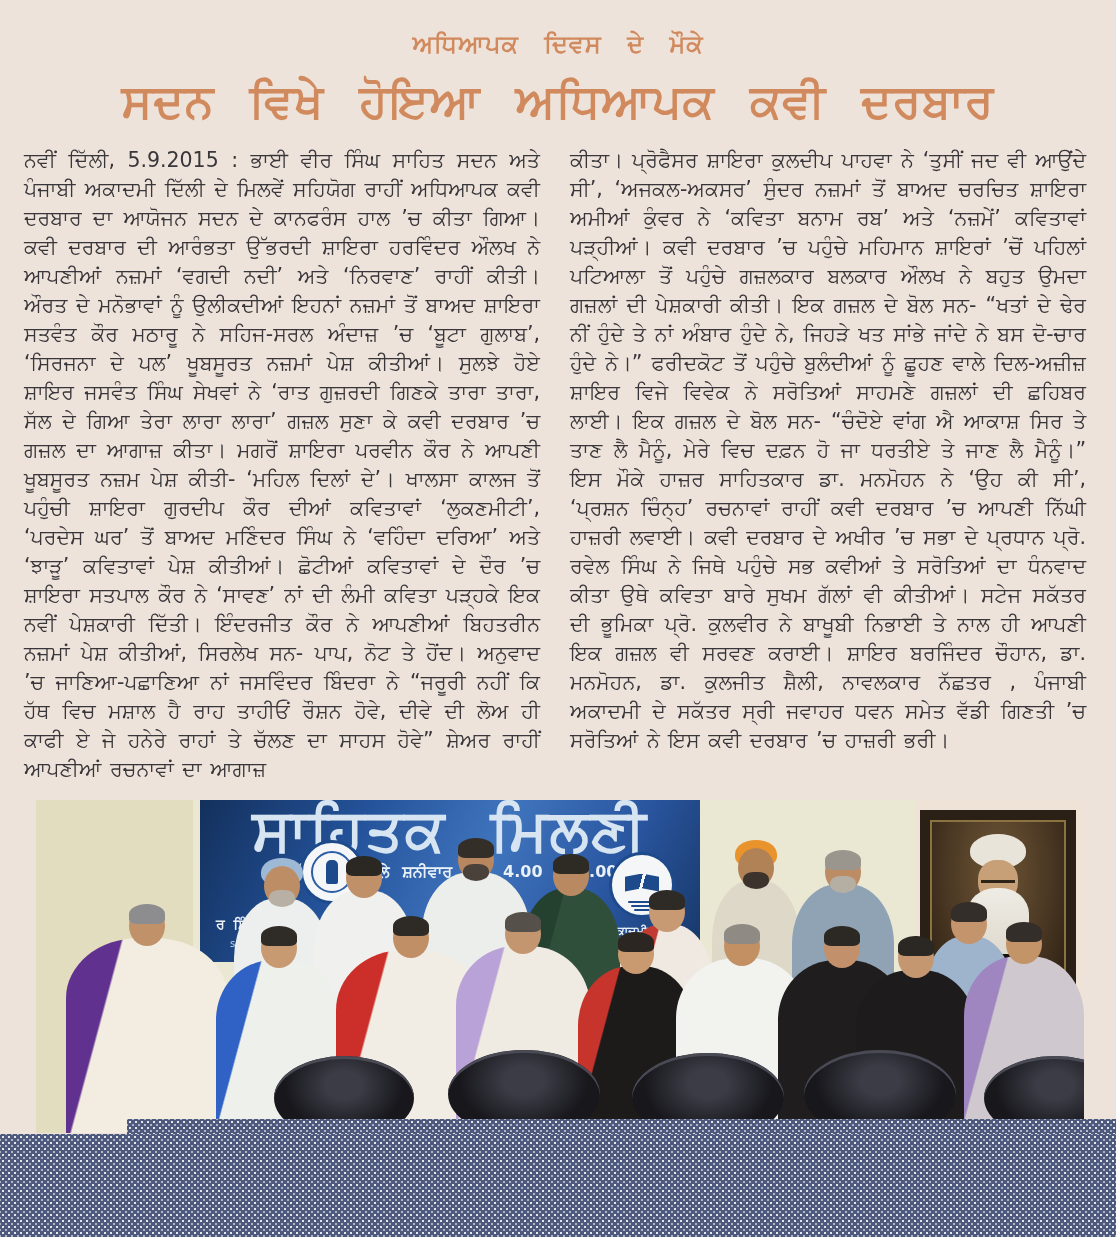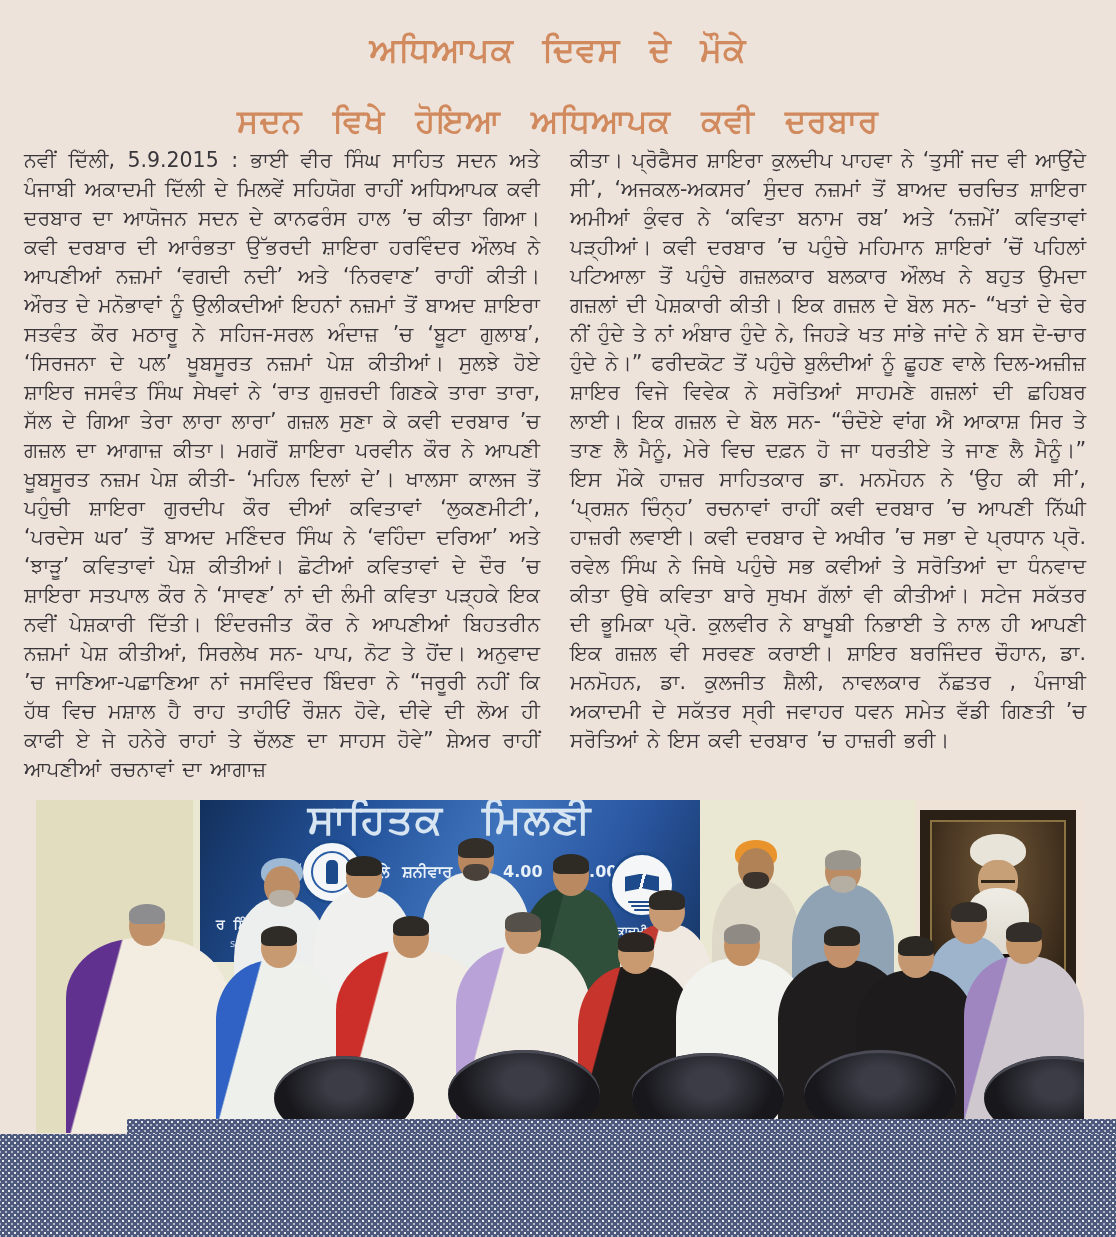--- a/index.html
+++ b/index.html
@@ -1,37 +1,37 @@
 <!DOCTYPE html>
 <html><head>
 <meta charset="utf-8">
 <style>
   html,body{margin:0;padding:0;}
   body{background:#d8cfc6;font-family:"DejaVu Sans","Liberation Sans",sans-serif;}
   #canvas{position:relative;width:1116px;height:1237px;margin:0 auto;background:#eee3da;overflow:hidden;}
 
   
   .kicker{position:absolute;top:30px;left:0;width:100%;text-align:center;
-          font-size:33px;font-weight:bold;color:#d18a5e;word-spacing:16px;letter-spacing:1px;}
+          font-size:24px;font-weight:bold;color:#d18a5e;word-spacing:16px;letter-spacing:1px;}
   .title{position:absolute;top:74px;left:0;width:100%;text-align:center;
-         font-size:32px;font-weight:bold;color:#d18a5e;word-spacing:18px;letter-spacing:1px;margin-top:28px;}
+         font-size:46px;font-weight:bold;color:#d18a5e;word-spacing:18px;letter-spacing:1px;}
 
   
   .col{position:absolute;top:146px;width:516px;font-size:20.5px;line-height:29px;
        color:#38363a;text-align:justify;word-spacing:2px;}
   .col-left{left:24px;}
   .col-right{left:570px;}
 
   
   .photo{position:absolute;left:36px;top:800px;width:1048px;height:333px;overflow:hidden;
          background:linear-gradient(to right,#e2ddbe 0 15%,#eae7d3 15% 84%,#efe2d6 84%);}
   .banner{position:absolute;left:164px;top:0;width:500px;height:162px;overflow:hidden;
           background:linear-gradient(115deg,#13305c 0%,#24539b 30%,#3f74bd 55%,#2a56a0 78%,#173767 100%);}
   .banner-title{position:absolute;top:-4px;left:0;width:100%;text-align:center;
-                font-size:40px;font-weight:bold;color:#d6e5f1;letter-spacing:2px;word-spacing:22px;}
+                font-size:58px;font-weight:bold;color:#d6e5f1;letter-spacing:2px;word-spacing:22px;}
   .banner-subtitle{position:absolute;top:62px;left:0;width:100%;text-align:center;
                    font-size:16px;font-weight:bold;color:#e9f1f8;word-spacing:7px;}
   .logo{position:absolute;border-radius:50%;background:#f4f6f8;border:3px solid #1d4a8a;box-sizing:border-box;}
   .logo-left{left:100px;top:40px;width:64px;height:64px;}
   .logo-right{left:409px;top:52px;width:66px;height:66px;}
   .logo-inner-ring{position:absolute;left:8px;top:8px;right:8px;bottom:8px;border:2px solid #2b5ea5;border-radius:50%;}
   .logo-glyph{position:absolute;left:50%;top:50%;transform:translate(-50%,-50%);width:12px;height:24px;
               background:#1d4a8a;border-radius:5px 5px 2px 2px;}
   .logo-book{position:absolute;left:50%;top:46%;transform:translate(-50%,-50%);width:34px;height:18px;
              background:linear-gradient(105deg,#1d4a8a 46%,#f4f6f8 46% 54%,#1d4a8a 54%);

